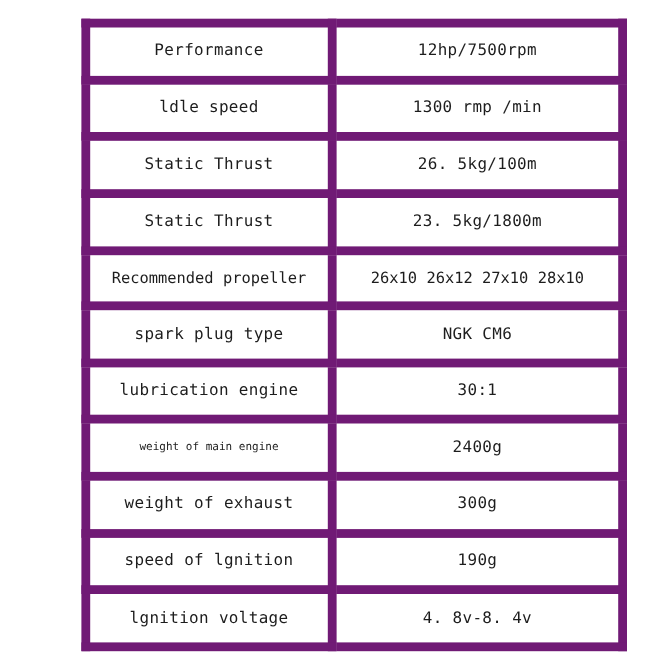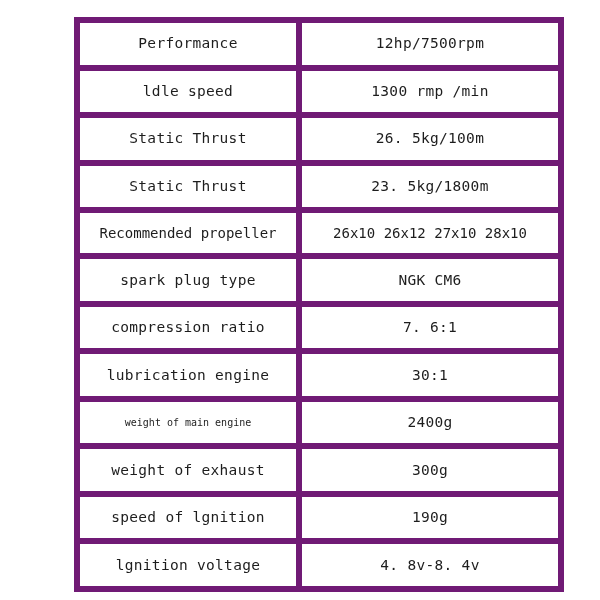--- a/index.html
+++ b/index.html
@@ -25,21 +25,21 @@
 
   table.spec-table {
     width: 100%;
     height: 100%;
     border-collapse: collapse;
     table-layout: fixed;
     background: #ffffff;
   }
 
   table.spec-table td {
-    border: 6px solid #701a75;
+    border: 8px solid #701a75;
     text-align: center;
     vertical-align: middle;
     color: #1d1d1d;
     font-size: 14.5px;
     line-height: 1.15;
     letter-spacing: 0.3px;
     padding: 2px 4px;
     white-space: nowrap;
     overflow: hidden;
   }
@@ -102,24 +102,20 @@
         <td class="spec-value">26x10 26x12 27x10 28x10</td>
       </tr>
 
       <tr class="row-spark-plug">
         <td class="spec-label">spark plug type</td>
         <td class="spec-value">NGK CM6</td>
       </tr>
 
 
 
-      <tr class="row-compression-ratio">
-        <td class="spec-label">compression ratio</td>
-        <td class="spec-value">7. 6:1</td>
-      </tr>
 
       <tr class="row-lubrication-ratio">
         <td class="spec-label">lubrication engine</td>
         <td class="spec-value">30:1</td>
       </tr>
 
       <tr class="row-main-engine">
         <td class="spec-label">weight of main engine</td>
         <td class="spec-value">2400g</td>
       </tr>

